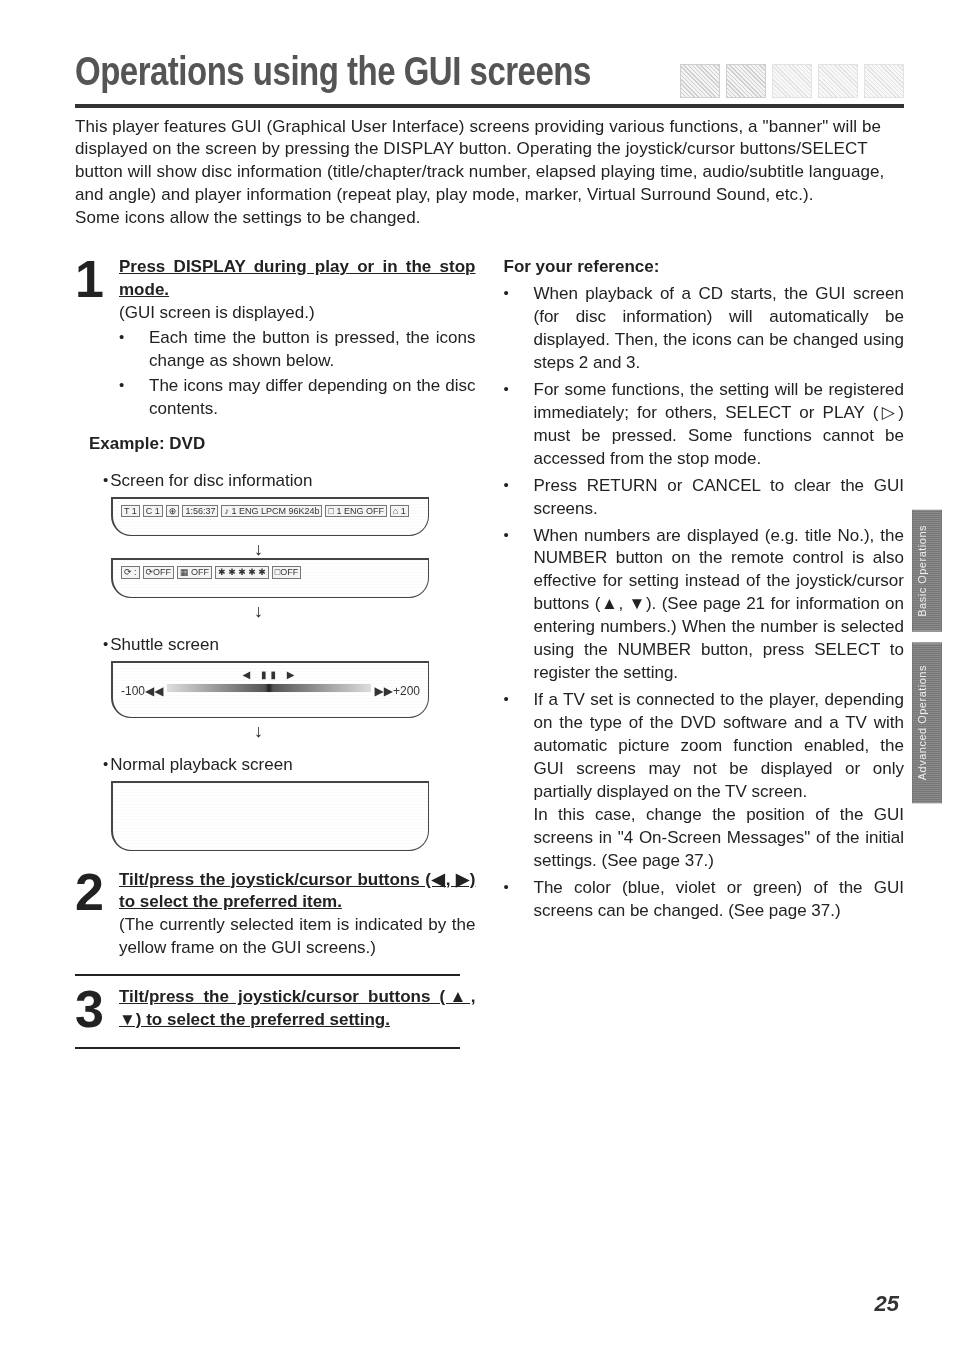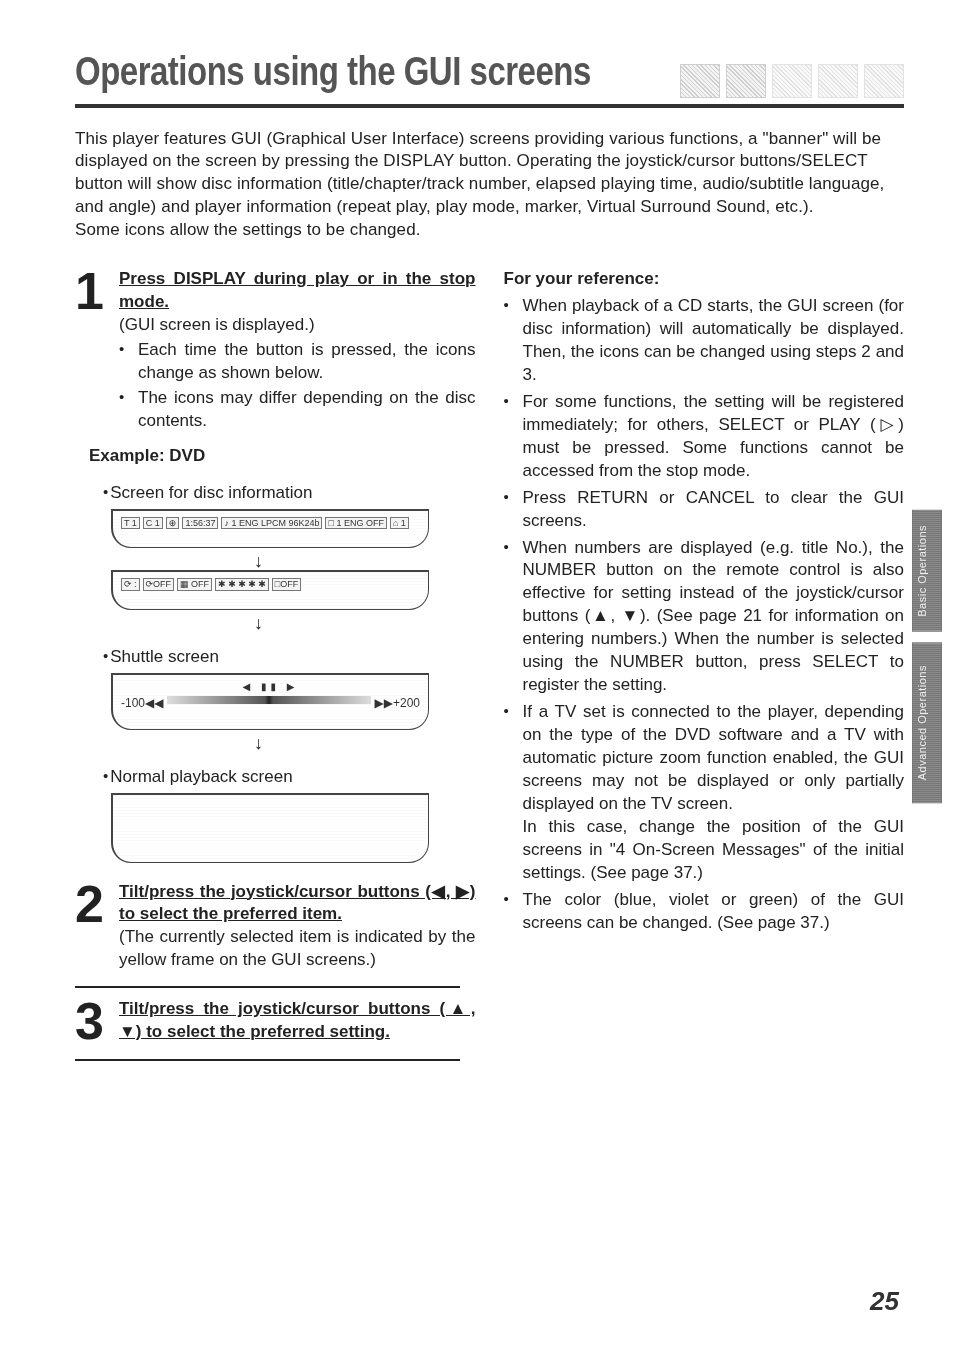--- a/index.html
+++ b/index.html
@@ -13,21 +13,21 @@
     padding: 55px 50px 40px 75px;
     line-height: 1.35;
     font-size: 17px;
   }
   .header-row {
     display: flex;
     align-items: flex-end;
     justify-content: space-between;
     border-bottom: 4px solid #333;
     padding-bottom: 4px;
-    margin-bottom: 20px;
+    margin-bottom: 8px;
   }
   .title {
     font-size: 33px;
     font-weight: 900;
     letter-spacing: -0.5px;
     color: #555;
     font-family: Arial, Helvetica, sans-serif;
     transform: scaleY(1.25);
     transform-origin: bottom;
   }
@@ -57,21 +57,21 @@
     font-size: 52px;
     font-weight: 900;
     line-height: 0.9;
     color: #222;
     min-width: 34px;
     font-family: Arial, Helvetica, sans-serif;
   }
   .stepbody { flex: 1; }
   .steptitle { font-weight: 700; text-decoration: underline; }
   .just { text-align: justify; }
-  .bullet-row { display: flex; gap: 8px; margin-top: 2px; }
+  .bullet-row { display: flex; gap: 19px; margin-top: 2px; }
   .bullet-row .dot { min-width: 11px; }
   .dot::before { content: "•"; font-size: 15px; position: relative; top: -1px; }
   .indent1 { padding-left: 14px; }
   .example-head { font-weight: 700; margin: 12px 0 6px 0; }
   .screen-label { margin: 14px 0 4px 0; }
   .screen-label .dot { margin-right: 2px; }
   .screenshot {
     width: 318px;
     margin-left: 22px;
     border: 1px solid #444;
@@ -131,21 +131,21 @@
     color: #eee;
     background:
       repeating-linear-gradient(0deg, #777 0 1px, #8a8a8a 1px 2px);
     border: 1px solid #777;
     letter-spacing: 0.5px;
   }
   .page-num {
     position: absolute;
     right: 55px;
     bottom: 30px;
-    font-size: 26px;
+    font-size: 22px;
     font-weight: 900;
     font-style: italic;
     color: #333;
   }
 </style>
 </head>
 <body>
 
 <div class="header-row">
   <div class="title">Operations using the GUI screens</div>

